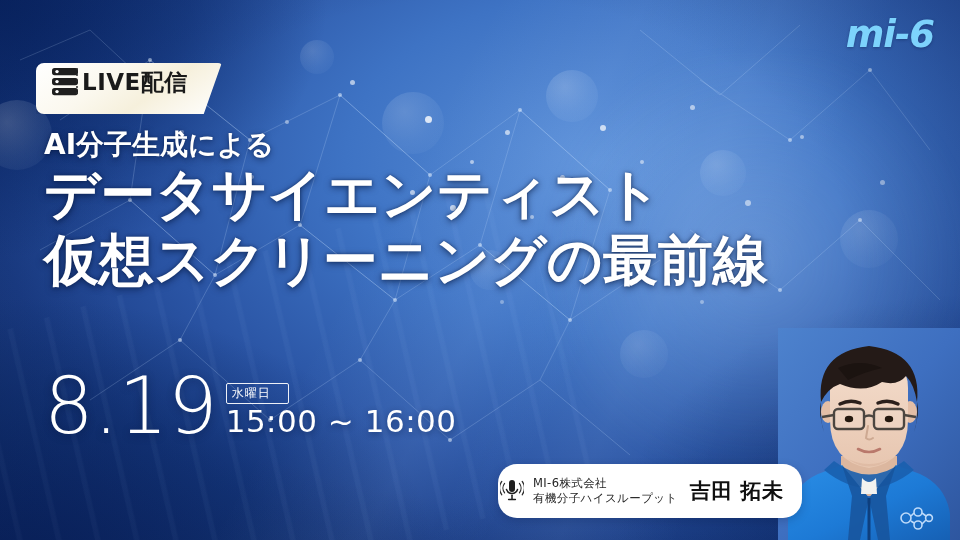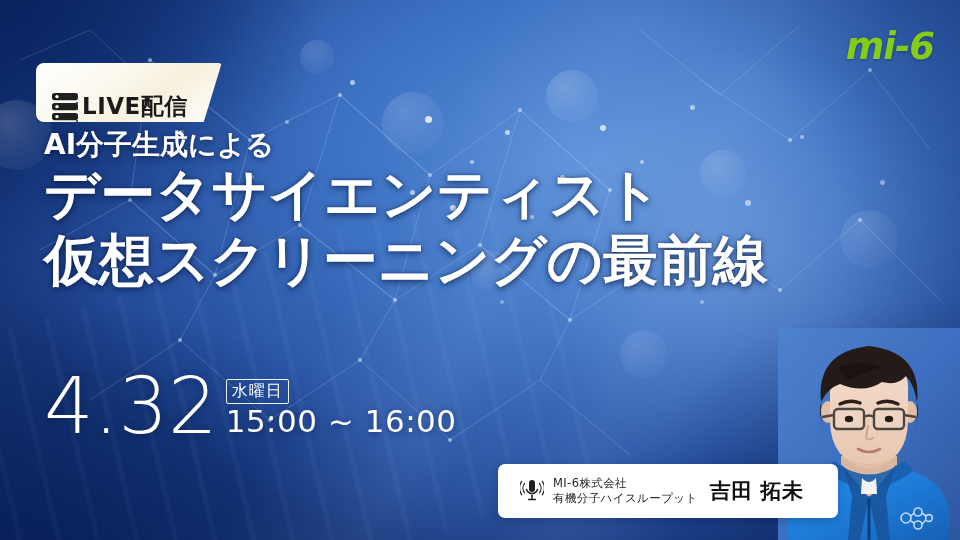--- a/index.html
+++ b/index.html
@@ -99,40 +99,40 @@
     position: absolute;
     inset: 0;
     background: radial-gradient(ellipse 760px 520px at 50% 46%, rgba(0,0,0,0) 48%, rgba(6,24,68,0.30) 86%, rgba(5,20,60,0.46) 100%);
     pointer-events: none;
   }
 
   
   .logo {
     position: absolute;
     right: 26px;
-    top: 28px;
-    color: #84cc16;
+    top: 16px;
+    color: #7dd3fc;
     font-size: 37px;
     font-weight: bold;
     font-style: italic;
     letter-spacing: -1px;
     line-height: 1;
     font-family: "DejaVu Sans", sans-serif;
     text-shadow: 0 1px 3px rgba(4,20,60,0.35);
   }
 
   
   .live-badge {
     position: absolute;
     left: 36px;
     top: 63px;
     height: 47px;
-    padding: 12px 34px 0 16px;
+    padding: 4px 34px 0 16px;
     display: flex;
-    align-items: flex-end;
+    align-items: flex-start;
     gap: 0;
     background: linear-gradient(145deg, #ffffff 0%, #fbf8ee 38%, #f6f0dc 62%, #ffffff 100%);
     border-radius: 8px 4px 4px 8px;
     clip-path: polygon(0 0, 100% 0, calc(100% - 18px) 100%, 0 100%);
     box-shadow: 0 2px 7px rgba(3,18,52,0.30);
   }
   .live-badge .stack-icon {
     display: block;
     width: 26px;
     height: 30px;
@@ -206,48 +206,48 @@
     font-family: "DejaVu Sans", "Liberation Sans", sans-serif;
   }
   .time-col {
     margin-left: 8px;
     padding-bottom: 4px;
   }
   .weekday {
     display: inline-block;
     border: 1px solid rgba(255,255,255,0.92);
     border-radius: 2px;
-    font-size: 16px;
+    font-size: 12px;
     line-height: 1;
-    padding: 3px 5px 4px 5px;
+    padding: 3px 17px 4px 5px;
     letter-spacing: 1px;
     margin-bottom: 2px;
     font-family: "DejaVu Sans", "Liberation Sans", sans-serif;
   }
   .time-range {
     font-size: 31px;
     font-weight: 400;
     line-height: 1;
     letter-spacing: 0.5px;
     text-shadow: 0 2px 6px rgba(4,18,54,0.45);
     font-family: "DejaVu Sans", "Liberation Sans", sans-serif;
   }
 
   
   .speaker-badge {
     position: absolute;
     left: 498px;
     top: 464px;
-    width: 340px;
+    width: 304px;
     height: 54px;
     background: #ffffff;
-    border-radius: 7px;
+    border-radius: 19px;
     display: flex;
     align-items: center;
-    padding: 0 22px;
+    padding: 0 2px;
     box-sizing: border-box;
     box-shadow: 0 3px 10px rgba(4,20,60,0.22);
   }
   .speaker-badge .mic-icon {
     flex: 0 0 auto;
     width: 24px;
     height: 26px;
     margin-right: 9px;
   }
   .speaker-badge .affil {
@@ -467,21 +467,21 @@
     <span class="live-label">LIVE配信</span>
   </div>
 
   <div class="headline">
     <div class="h-sub">AI分子生成による</div>
     <div class="h-main">データサイエンティスト</div>
     <div class="h-main l2">仮想スクリーニングの最前線</div>
   </div>
 
   <div class="datetime">
-    <div class="date-big">4.32</div>
+    <div class="date-big">8.19</div>
     <div class="time-col">
       <div class="weekday">水曜日</div>
       <div class="time-range">15:00 ~ 16:00</div>
     </div>
   </div>
 
   <div class="speaker-badge">
     <svg class="mic-icon" viewBox="0 0 24 26">
       <g fill="#1f1f1f">
         <rect x="9" y="2" width="6" height="12" rx="3"></rect>

